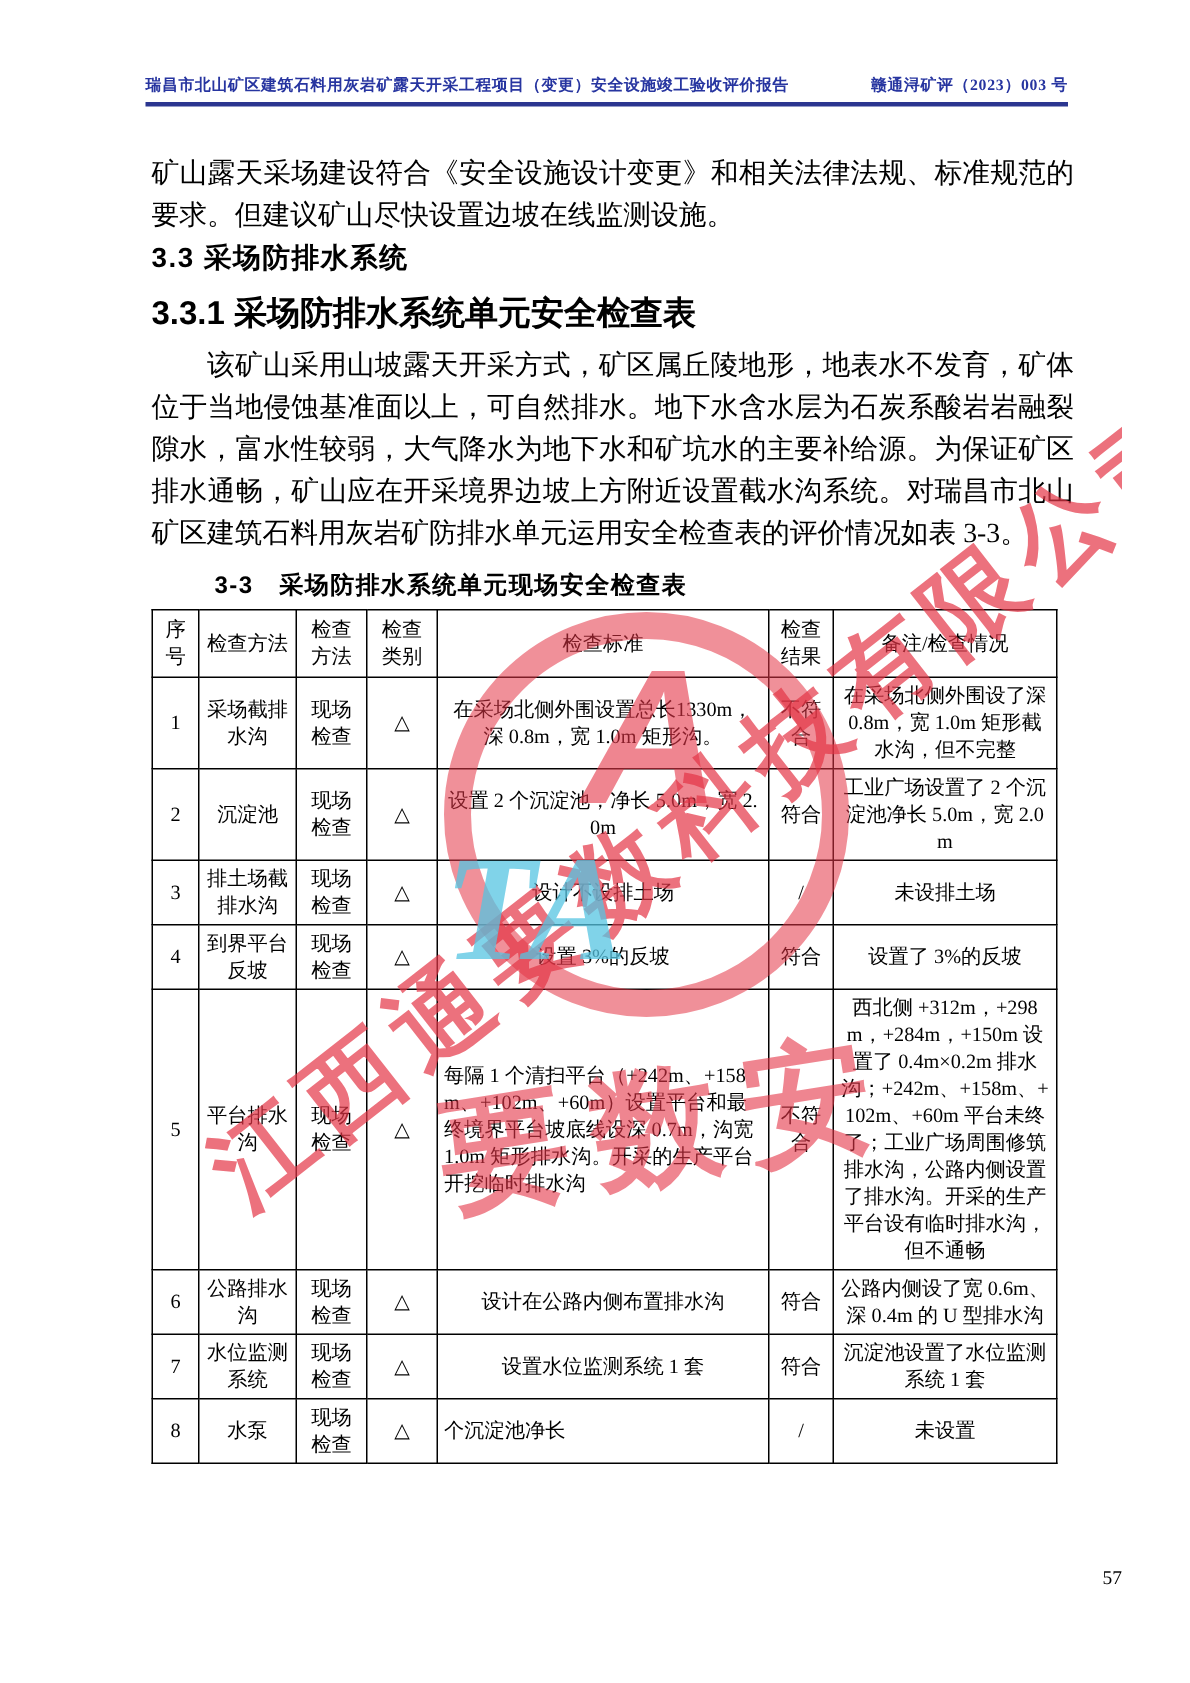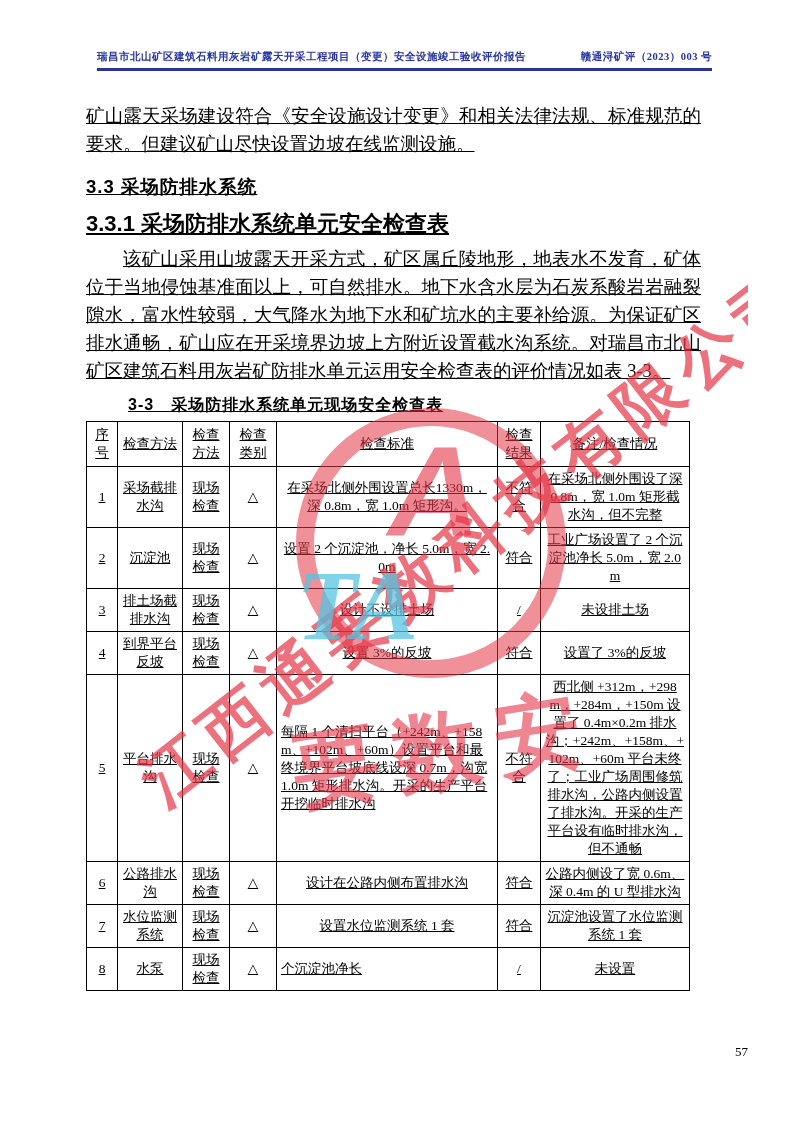--- a/index.html
+++ b/index.html
@@ -17,29 +17,29 @@
     position: absolute;
     top: 50px; left: 97px; width: 615px;
     display: flex; justify-content: space-between; align-items: flex-end;
     font-size: 10.5px; font-weight: bold; color: #2735a0;
     padding-bottom: 4px;
     border-bottom: 3px solid #2b3690;
     letter-spacing: 0.5px;
   }
   .doc-header-no { white-space: nowrap; margin-left: 14px; }
   
-  .content { position: absolute; top: 96px; left: 86px; width: 615px; text-decoration: underline; }
+  .content { position: absolute; top: 96px; left: 101px; width: 615px; }
   .body-text {
     margin: 6px 0 0 0;
     font-size: 18.5px; line-height: 28px;
     text-align: justify; text-justify: inter-character;
   }
   .indent { text-indent: 2em; }
   .heading-1 {
-    margin: 16px 0 4px 0;
+    margin: 1px 0 4px 0;
     font-family: "Liberation Sans", "DejaVu Sans", sans-serif;
     font-size: 18.5px; font-weight: bold; letter-spacing: 1px;
   }
   .heading-2 {
     margin: 10px 0 6px 0;
     font-family: "Liberation Sans", "DejaVu Sans", sans-serif;
     font-size: 22px; font-weight: bold;
   }
   .table-caption {
     margin: 10px 0 5px 42px;

